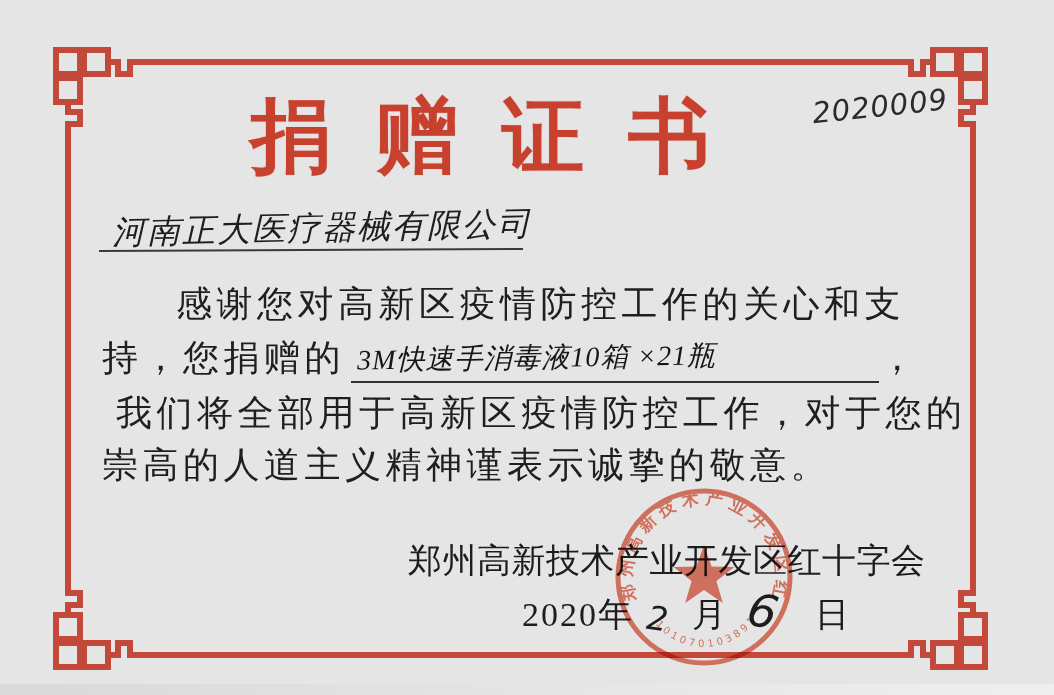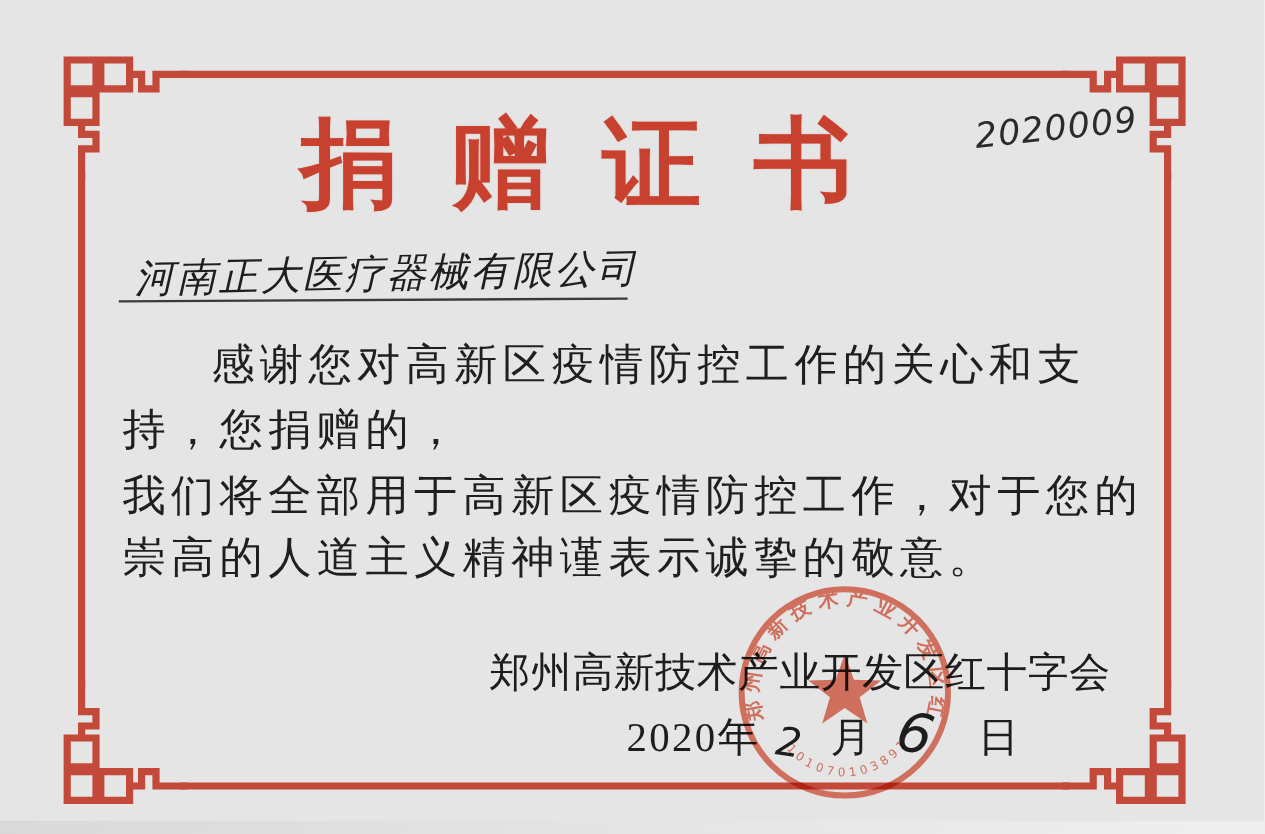--- a/index.html
+++ b/index.html
@@ -130,24 +130,27 @@
 
   <div class="cert-no">2020009</div>
 
   <div class="recipient-name">河南正大医疗器械有限公司</div>
   <div class="recipient-underline"></div>
 
   <div class="body-line indent" style="top:280px;">感谢您对高新区疫情防控工作的关心和支</div>
 
   <div class="body-line line2-wrap" style="top:334px;">
     <span>持，您捐赠的</span>
+    <span class="items-slot">
+      <span class="items-hand">3M快速手消毒液10箱 ×21瓶</span>
+    </span>
     <span>，</span>
   </div>
 
-  <div class="body-line" style="top:389px;">我们将全部用于高新区疫情防控工作，对于您的</div>
+  <div class="body-line" style="top:389px;margin-left:14px;">我们将全部用于高新区疫情防控工作，对于您的</div>
 
   <div class="body-line" style="top:441px;">崇高的人道主义精神谨表示诚挚的敬意。</div>
 
   <div class="issuer">郑州高新技术产业开发区红十字会</div>
 
   <div class="date-line">
     <span class="seg dl-year">2020年</span>
     <span class="seg dl-month-val">2</span>
     <span class="seg dl-month">月</span>
     <span class="seg dl-day-val">6</span>

